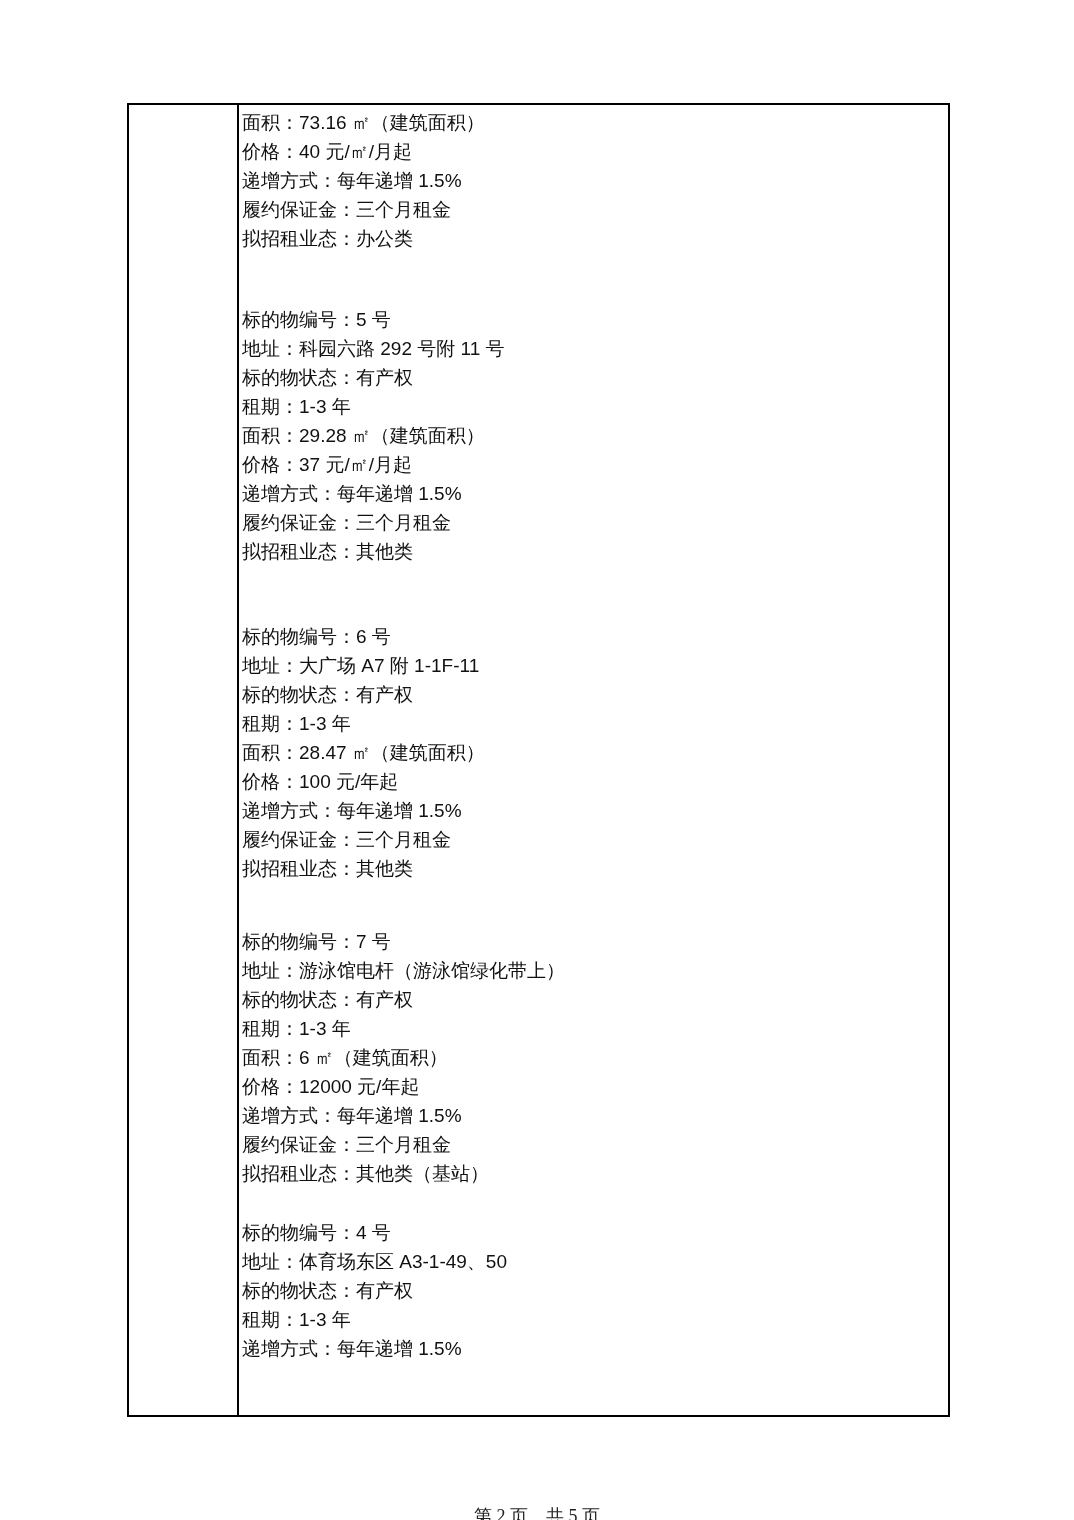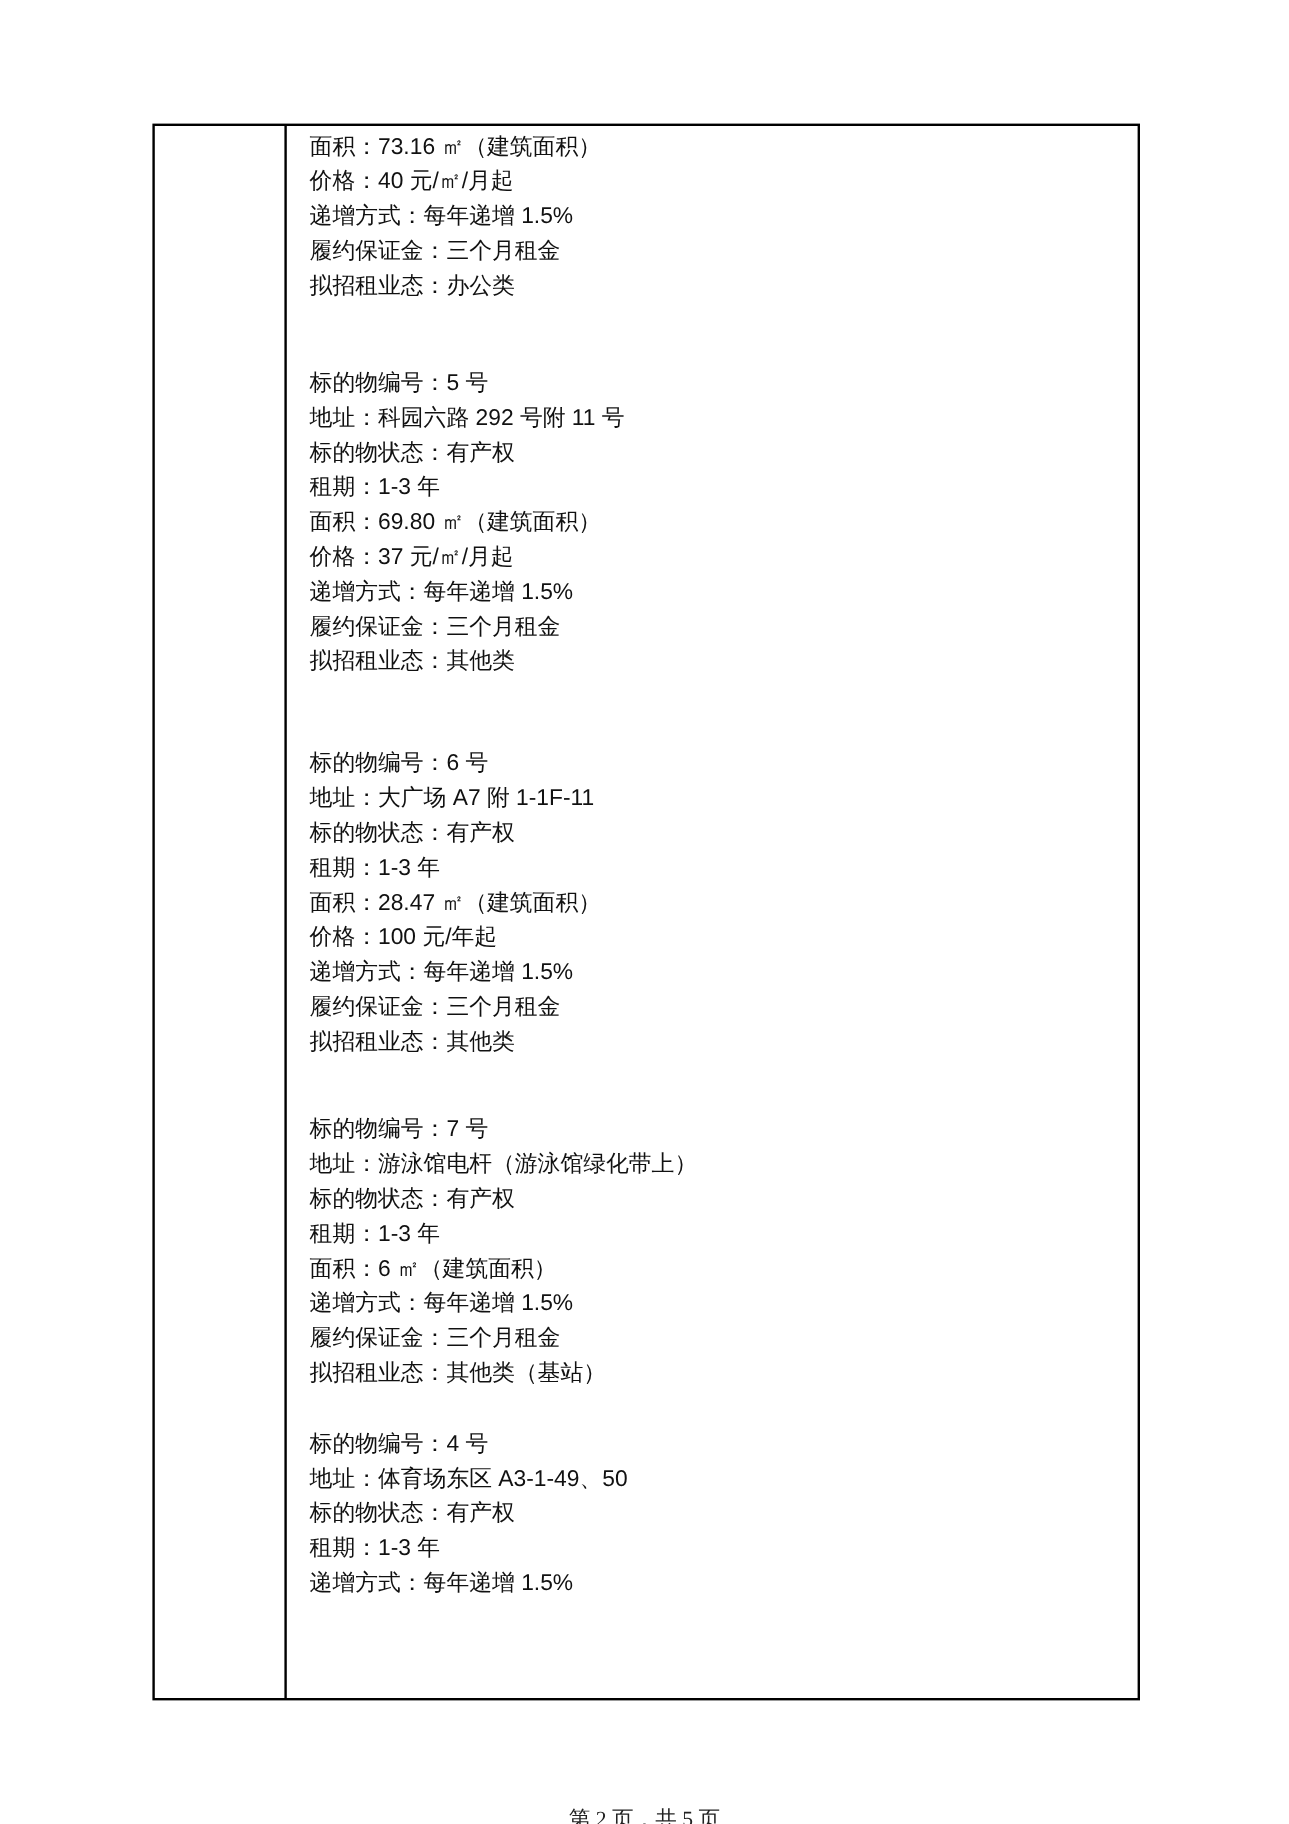--- a/index.html
+++ b/index.html
@@ -23,21 +23,21 @@
     display: flex;
   }
   .label-cell {
     width: 110px;
     border-right: 2px solid #000000;
     box-sizing: border-box;
     flex: 0 0 auto;
   }
   .content-cell {
     flex: 1 1 auto;
-    padding: 3px 10px 0 19px;
+    padding: 3px 10px 0 3px;
     box-sizing: border-box;
     overflow: hidden;
   }
   .line {
     height: 29px;
     line-height: 29px;
     font-size: 19px;
     white-space: pre;
   }
   .gap-1 { height: 52px; }
@@ -76,21 +76,21 @@
         <div class="line">拟招租业态：办公类</div>
       </div>
 
       <div class="gap-1"></div>
 
       <div>
         <div class="line">标的物编号：5 号</div>
         <div class="line">地址：科园六路 292 号附 11 号</div>
         <div class="line">标的物状态：有产权</div>
         <div class="line">租期：1-3 年</div>
-        <div class="line">面积：69.80 ㎡（建筑面积）</div>
+        <div class="line">面积：29.28 ㎡（建筑面积）</div>
         <div class="line">价格：37 元/㎡/月起</div>
         <div class="line">递增方式：每年递增 1.5%</div>
         <div class="line">履约保证金：三个月租金</div>
         <div class="line">拟招租业态：其他类</div>
       </div>
 
       <div class="gap-2"></div>
 
       <div>
         <div class="line">标的物编号：6 号</div>
@@ -105,20 +105,21 @@
       </div>
 
       <div class="gap-3"></div>
 
       <div>
         <div class="line">标的物编号：7 号</div>
         <div class="line">地址：游泳馆电杆（游泳馆绿化带上）</div>
         <div class="line">标的物状态：有产权</div>
         <div class="line">租期：1-3 年</div>
         <div class="line">面积：6 ㎡（建筑面积）</div>
+        <div class="line">价格：12000 元/年起</div>
         <div class="line">递增方式：每年递增 1.5%</div>
         <div class="line">履约保证金：三个月租金</div>
         <div class="line">拟招租业态：其他类（基站）</div>
       </div>
 
       <div class="gap-4"></div>
 
       <div>
         <div class="line">标的物编号：4 号</div>
         <div class="line">地址：体育场东区 A3-1-49、50</div>

